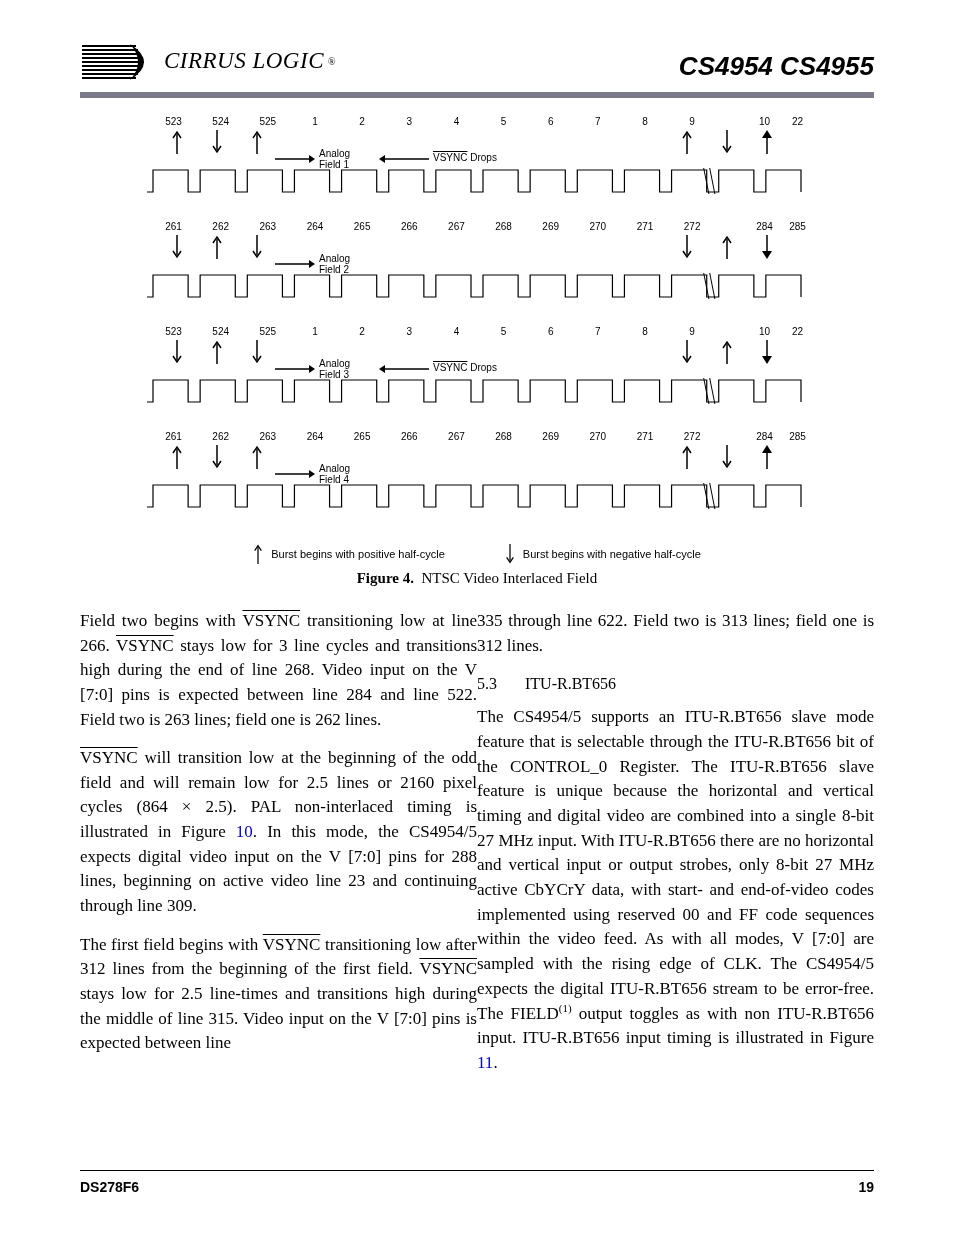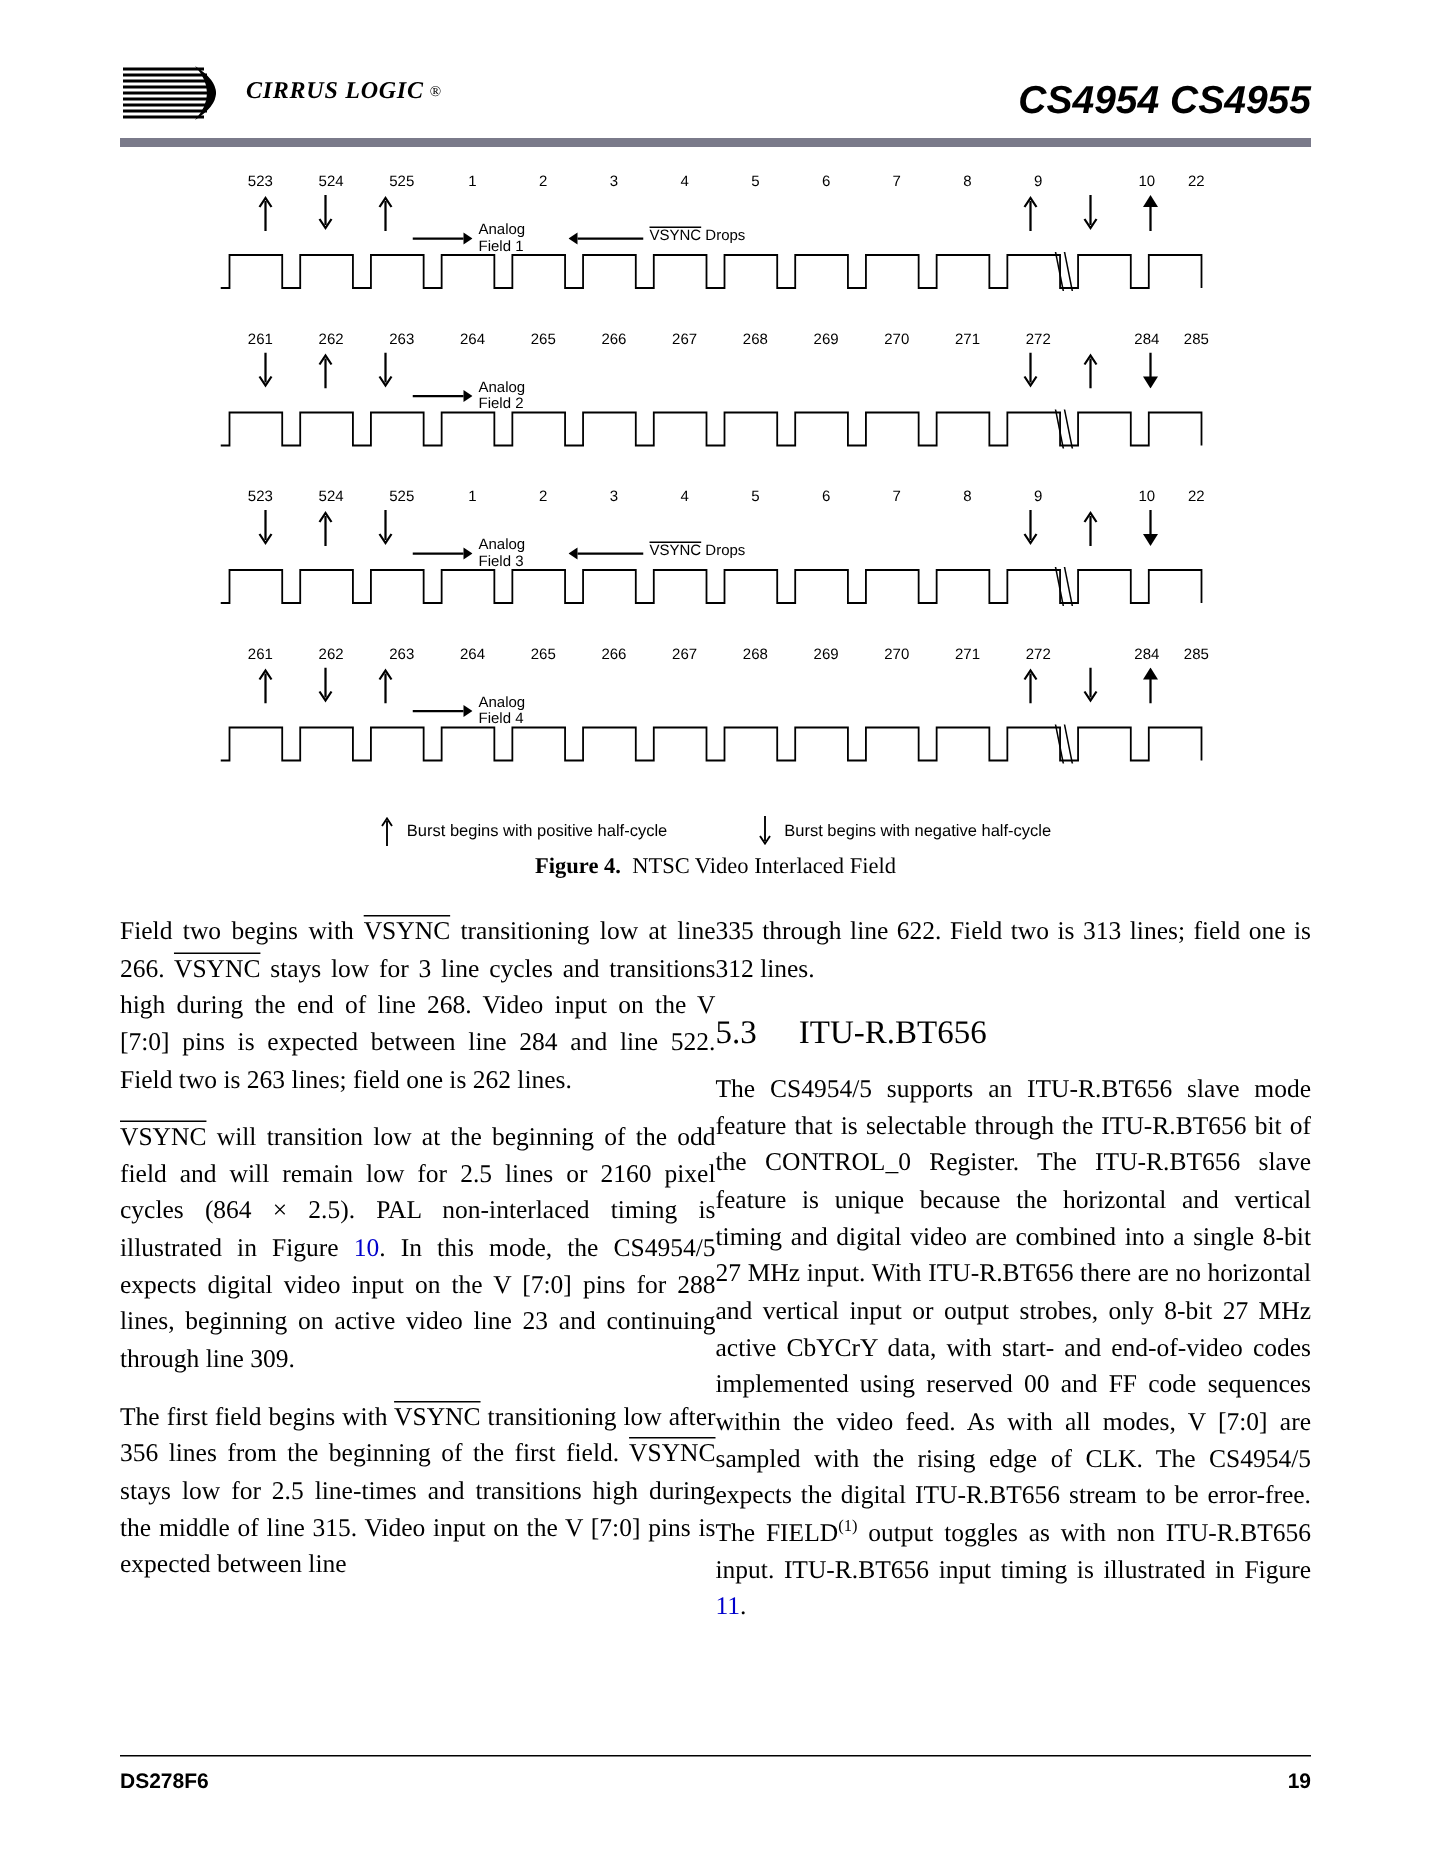--- a/index.html
+++ b/index.html
@@ -90,21 +90,21 @@
   .columns {
     display: flex;
     font-size: 17px;
     line-height: 1.45;
     text-align: justify;
   }
   .col { flex: 1; }
   .para { margin-bottom: 14px; hyphens: auto; }
   .vsync { text-decoration: overline; }
   .sec-head {
-    font-size: 22px;
+    font-size: 16px;
     margin-top: 6px;
     margin-bottom: 10px;
     display: flex;
     gap: 28px;
   }
   .fig-link { color: #0000cc; }
   .sup { font-size: 11px; vertical-align: super; }
   .footer {
     position: absolute;
     left: 80px; right: 80px; bottom: 40px;
@@ -129,21 +129,21 @@
           <path d="M2 14 H60"></path>
           <path d="M2 18 H62"></path>
         <path d="M2 22 H64"></path>
           <path d="M2 26 H62"></path>
           <path d="M2 30 H60"></path>
           <path d="M2 34 H58"></path>
           <path d="M2 38 H56"></path>
       </g>
       <path d="M50 4 Q78 22 50 40 Q66 22 50 4 Z" fill="#000"></path>
     </svg>
-    <span style="font-family: 'Times New Roman'; font-style: italic; font-weight: bold; font-size: 16px; letter-spacing: 0.5px;">CIRRUS LOGIC</span>
+    <span style="font-family: 'Times New Roman'; font-style: italic; font-weight: normal; font-size: 23px; letter-spacing: 0.5px;">CIRRUS LOGIC</span>
     <span style="font-size:10px; vertical-align:super;">®</span>
   </div>
   <div class="part-title">CS4954 CS4955</div>
 </div>
 <div class="divider"></div>
 
 <div class="figure-wrap">
 <div class="figure" id="fig">
       <div class="row">
         <div class="arrow" style="left: 25px; top: 14px;"><svg viewBox="0 0 10 24">
@@ -389,21 +389,21 @@
 
 <div class="columns">
   <div class="col">
     <p class="para">
       <span>Field two begins with </span><span class="vsync">VSYNC</span><span> transitioning low at line 266. </span><span class="vsync">VSYNC</span><span> stays low for 3 line cycles and transitions high during the end of line 268. Video input on the V [7:0] pins is expected between line 284 and line 522. Field two is 263 lines; field one is 262 lines.</span>
     </p>
     <p class="para">
       <span class="vsync">VSYNC</span><span> will transition low at the beginning of the odd field and will remain low for 2.5 lines or 2160 pixel cycles (864 × 2.5). PAL non-interlaced timing is illustrated in Figure </span><span class="fig-link">10</span><span>.   In this mode, the CS4954/5 expects digital video input on the V [7:0] pins for 288 lines, beginning on active video line 23 and continuing through line 309.</span>
     </p>
     <p class="para">
-      <span>The first field begins with </span><span class="vsync">VSYNC</span><span> transitioning low after 356 lines from the beginning of the first field. </span><span class="vsync">VSYNC</span><span> stays low for 2.5 line-times and transitions high during the middle of line 315. Video input on the V [7:0] pins is expected between line</span>
+      <span>The first field begins with </span><span class="vsync">VSYNC</span><span> transitioning low after 312 lines from the beginning of the first field. </span><span class="vsync">VSYNC</span><span> stays low for 2.5 line-times and transitions high during the middle of line 315. Video input on the V [7:0] pins is expected between line</span>
     </p>
   </div>
   <div class="col">
     <p class="para">335 through line 622. Field two is 313 lines; field one is 312 lines.</p>
     <div class="sec-head">
       <span>5.3</span>
       <span>ITU-R.BT656</span>
     </div>
     <p class="para">
       <span>The CS4954/5 supports an ITU-R.BT656 slave mode feature that is selectable through the ITU-R.BT656 bit of the CONTROL_0 Register. The ITU-R.BT656 slave feature is unique because the horizontal and vertical timing and digital video are combined into a single 8-bit 27 MHz input. With ITU-R.BT656 there are no horizontal and vertical input or output strobes, only 8-bit 27 MHz active CbYCrY data, with start- and end-of-video codes implemented using reserved 00 and FF code sequences within the video feed. As with all modes, V [7:0] are sampled with the rising edge of CLK. The CS4954/5 expects the digital ITU-R.BT656 stream to be error-free. The FIELD</span><span class="sup">(1)</span><span> output toggles as with non ITU-R.BT656 input. ITU-R.BT656 input timing is illustrated in Figure </span><span class="fig-link">11</span><span>.</span>

